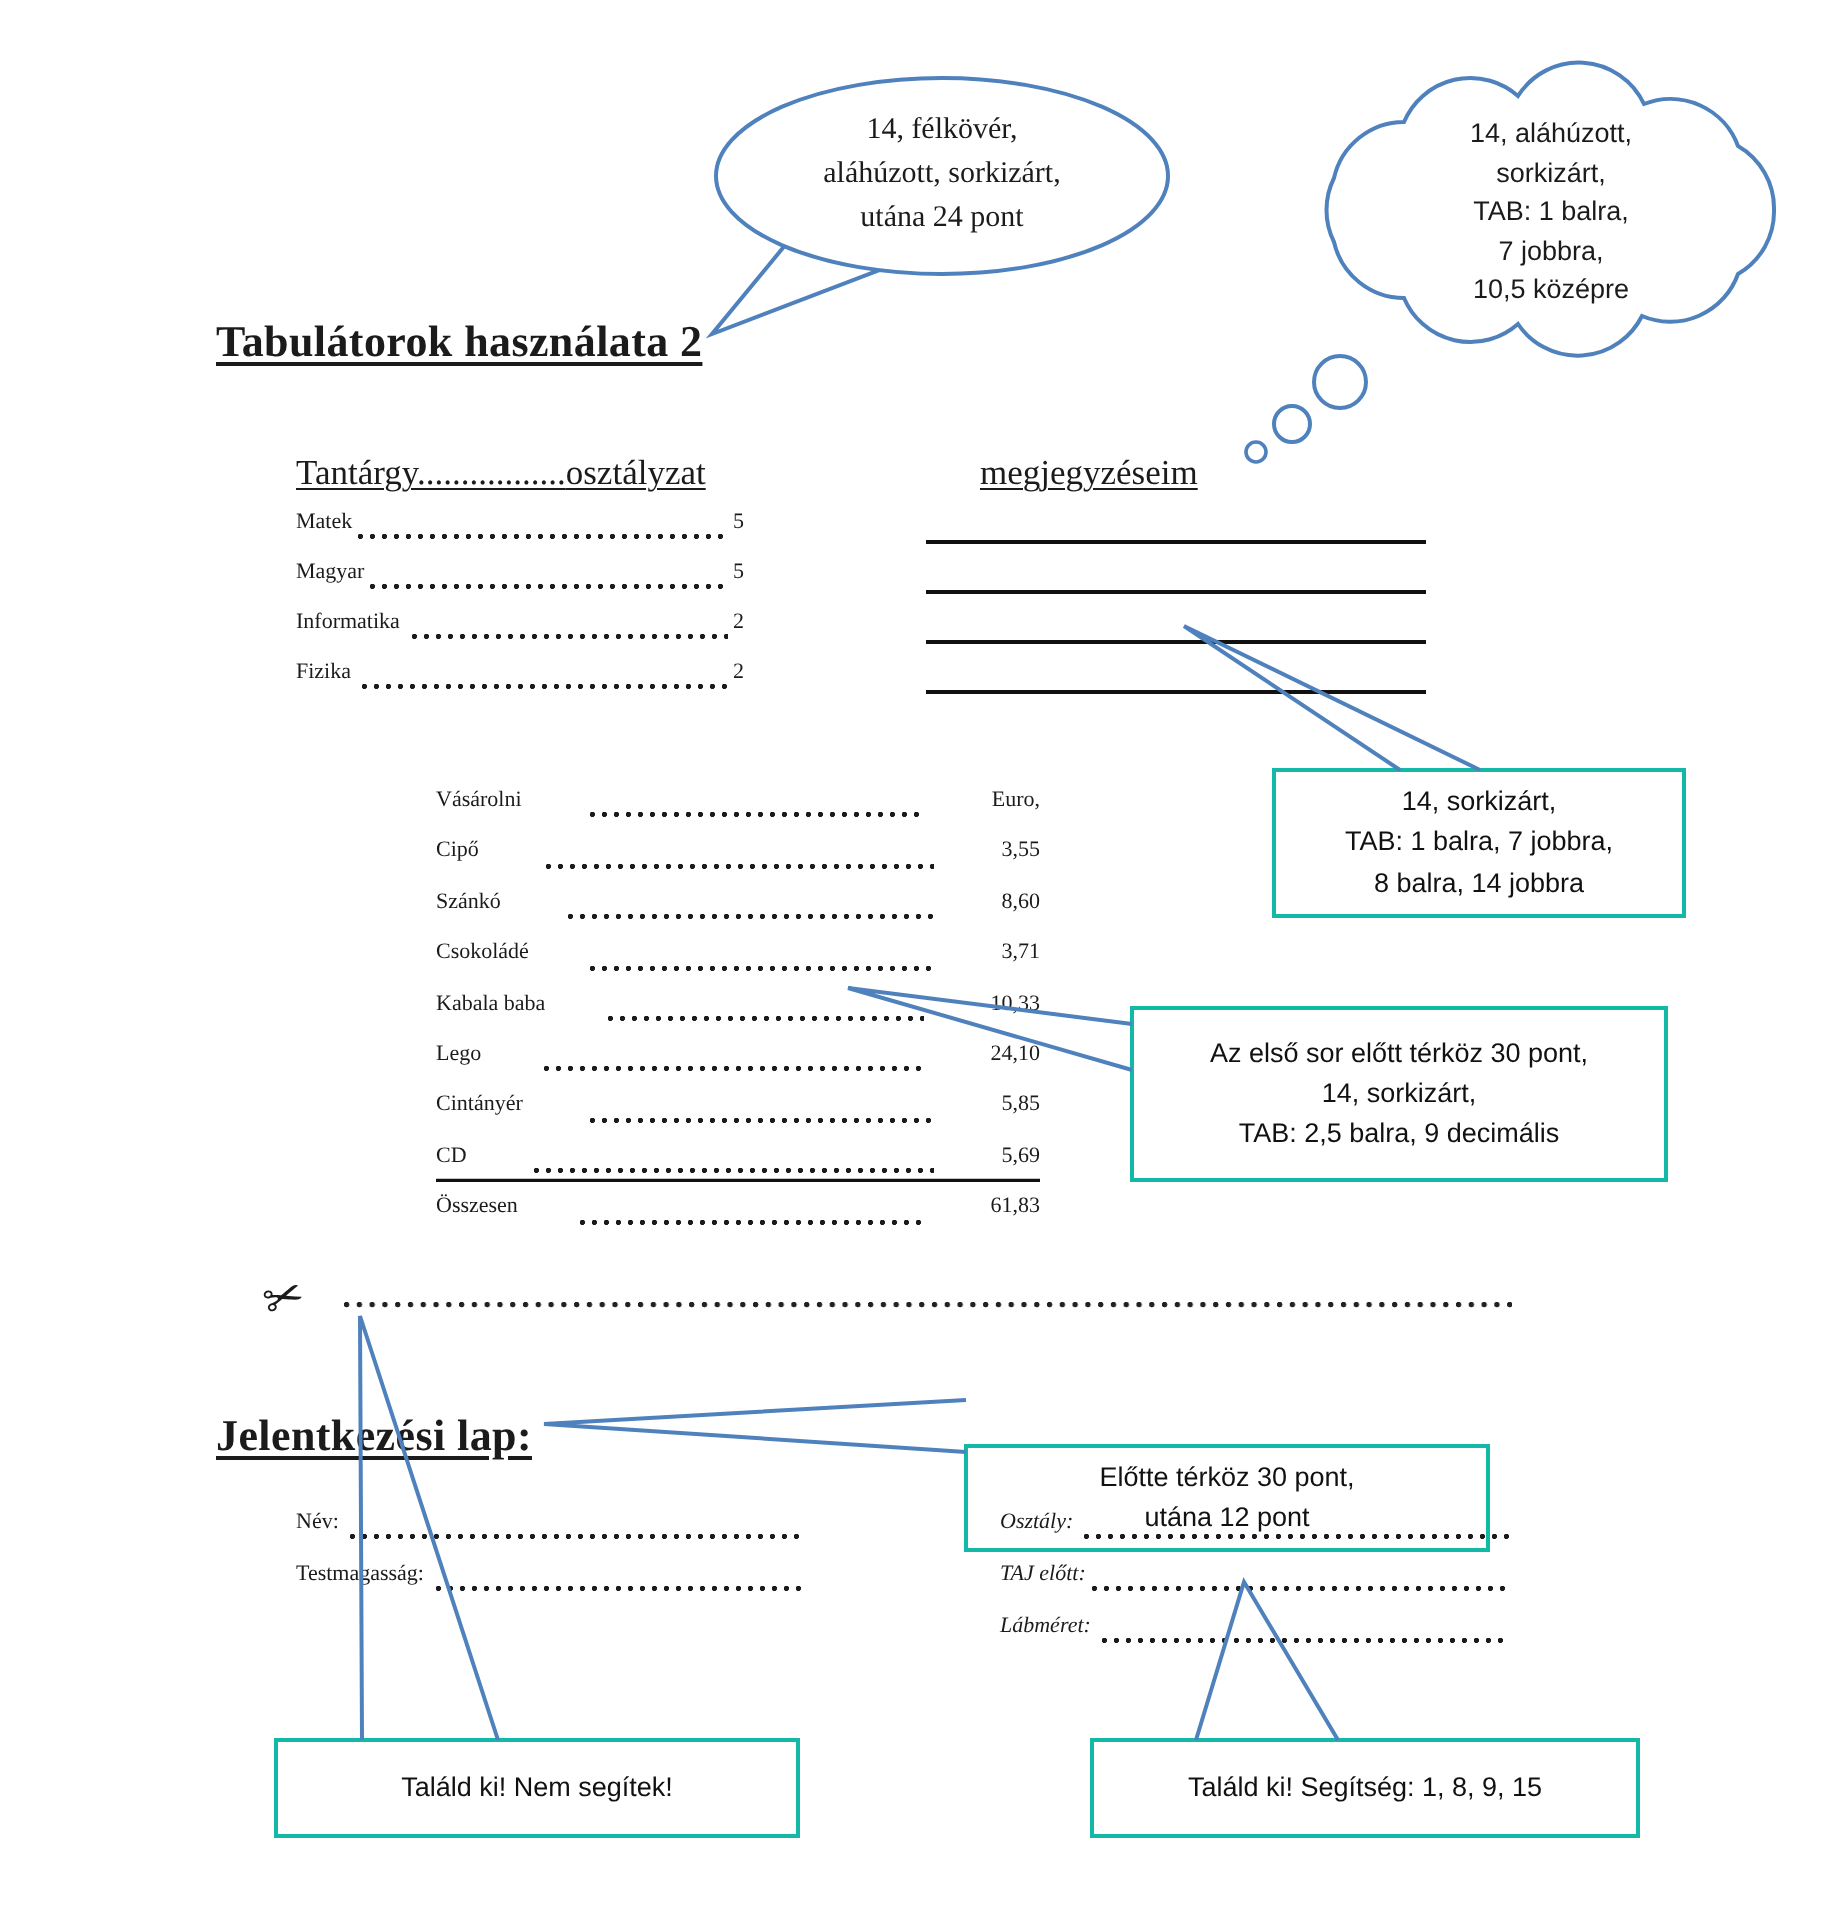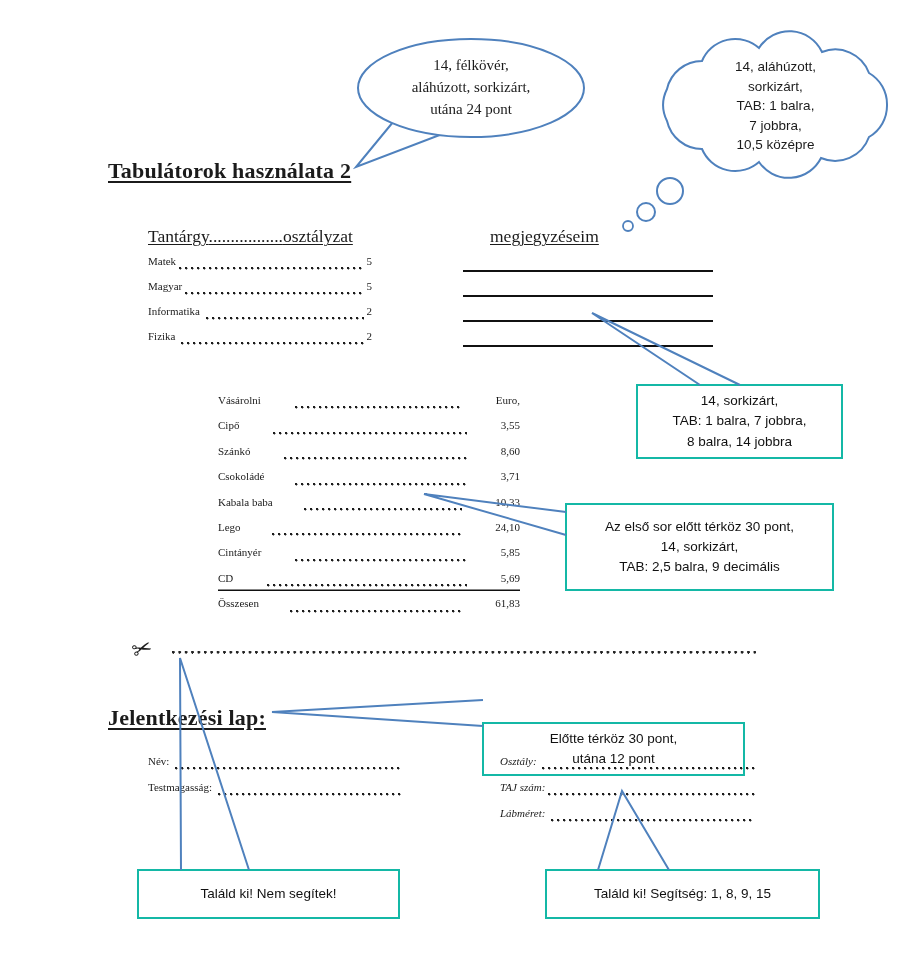--- a/index.html
+++ b/index.html
@@ -241,21 +241,21 @@
       </div>
     </div>
   <div class="rowlist form-right">
 
       <div class="lrow">
         <span class="nm">Osztály: </span>
         <span class="leader"></span>
       </div>
 
       <div class="lrow">
-        <span class="nm">TAJ szám:</span>
+        <span class="nm">TAJ előtt:</span>
         <span class="leader"></span>
       </div>
 
       <div class="lrow">
         <span class="nm">Lábméret: </span>
         <span class="leader"></span>
       </div>
     </div>
 
   <svg class="layer over" width="913" height="954" viewBox="0 0 913 954">

